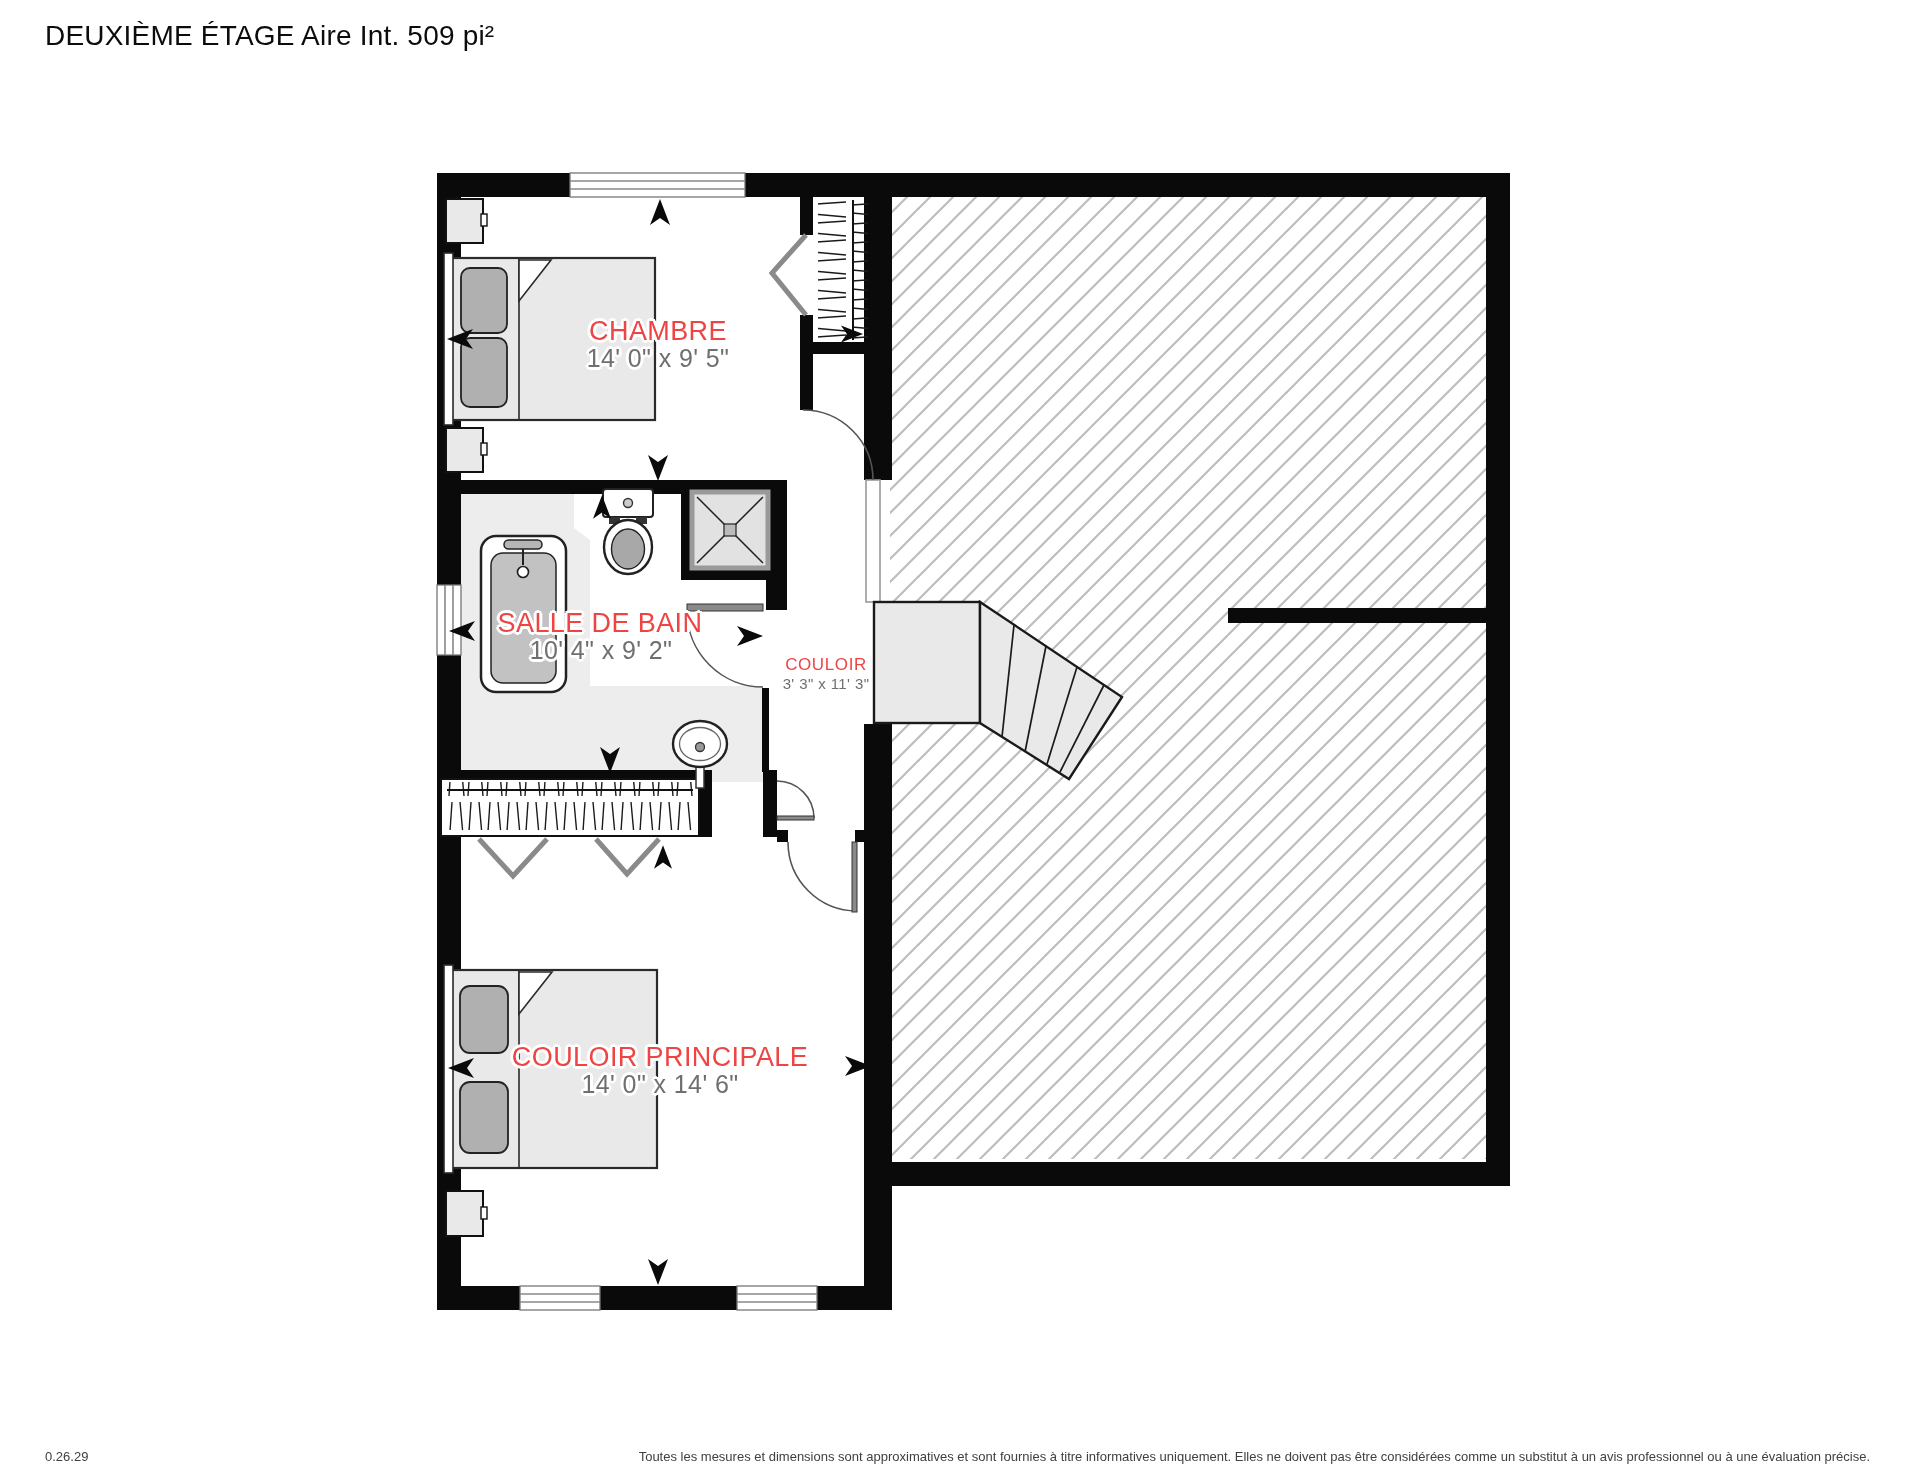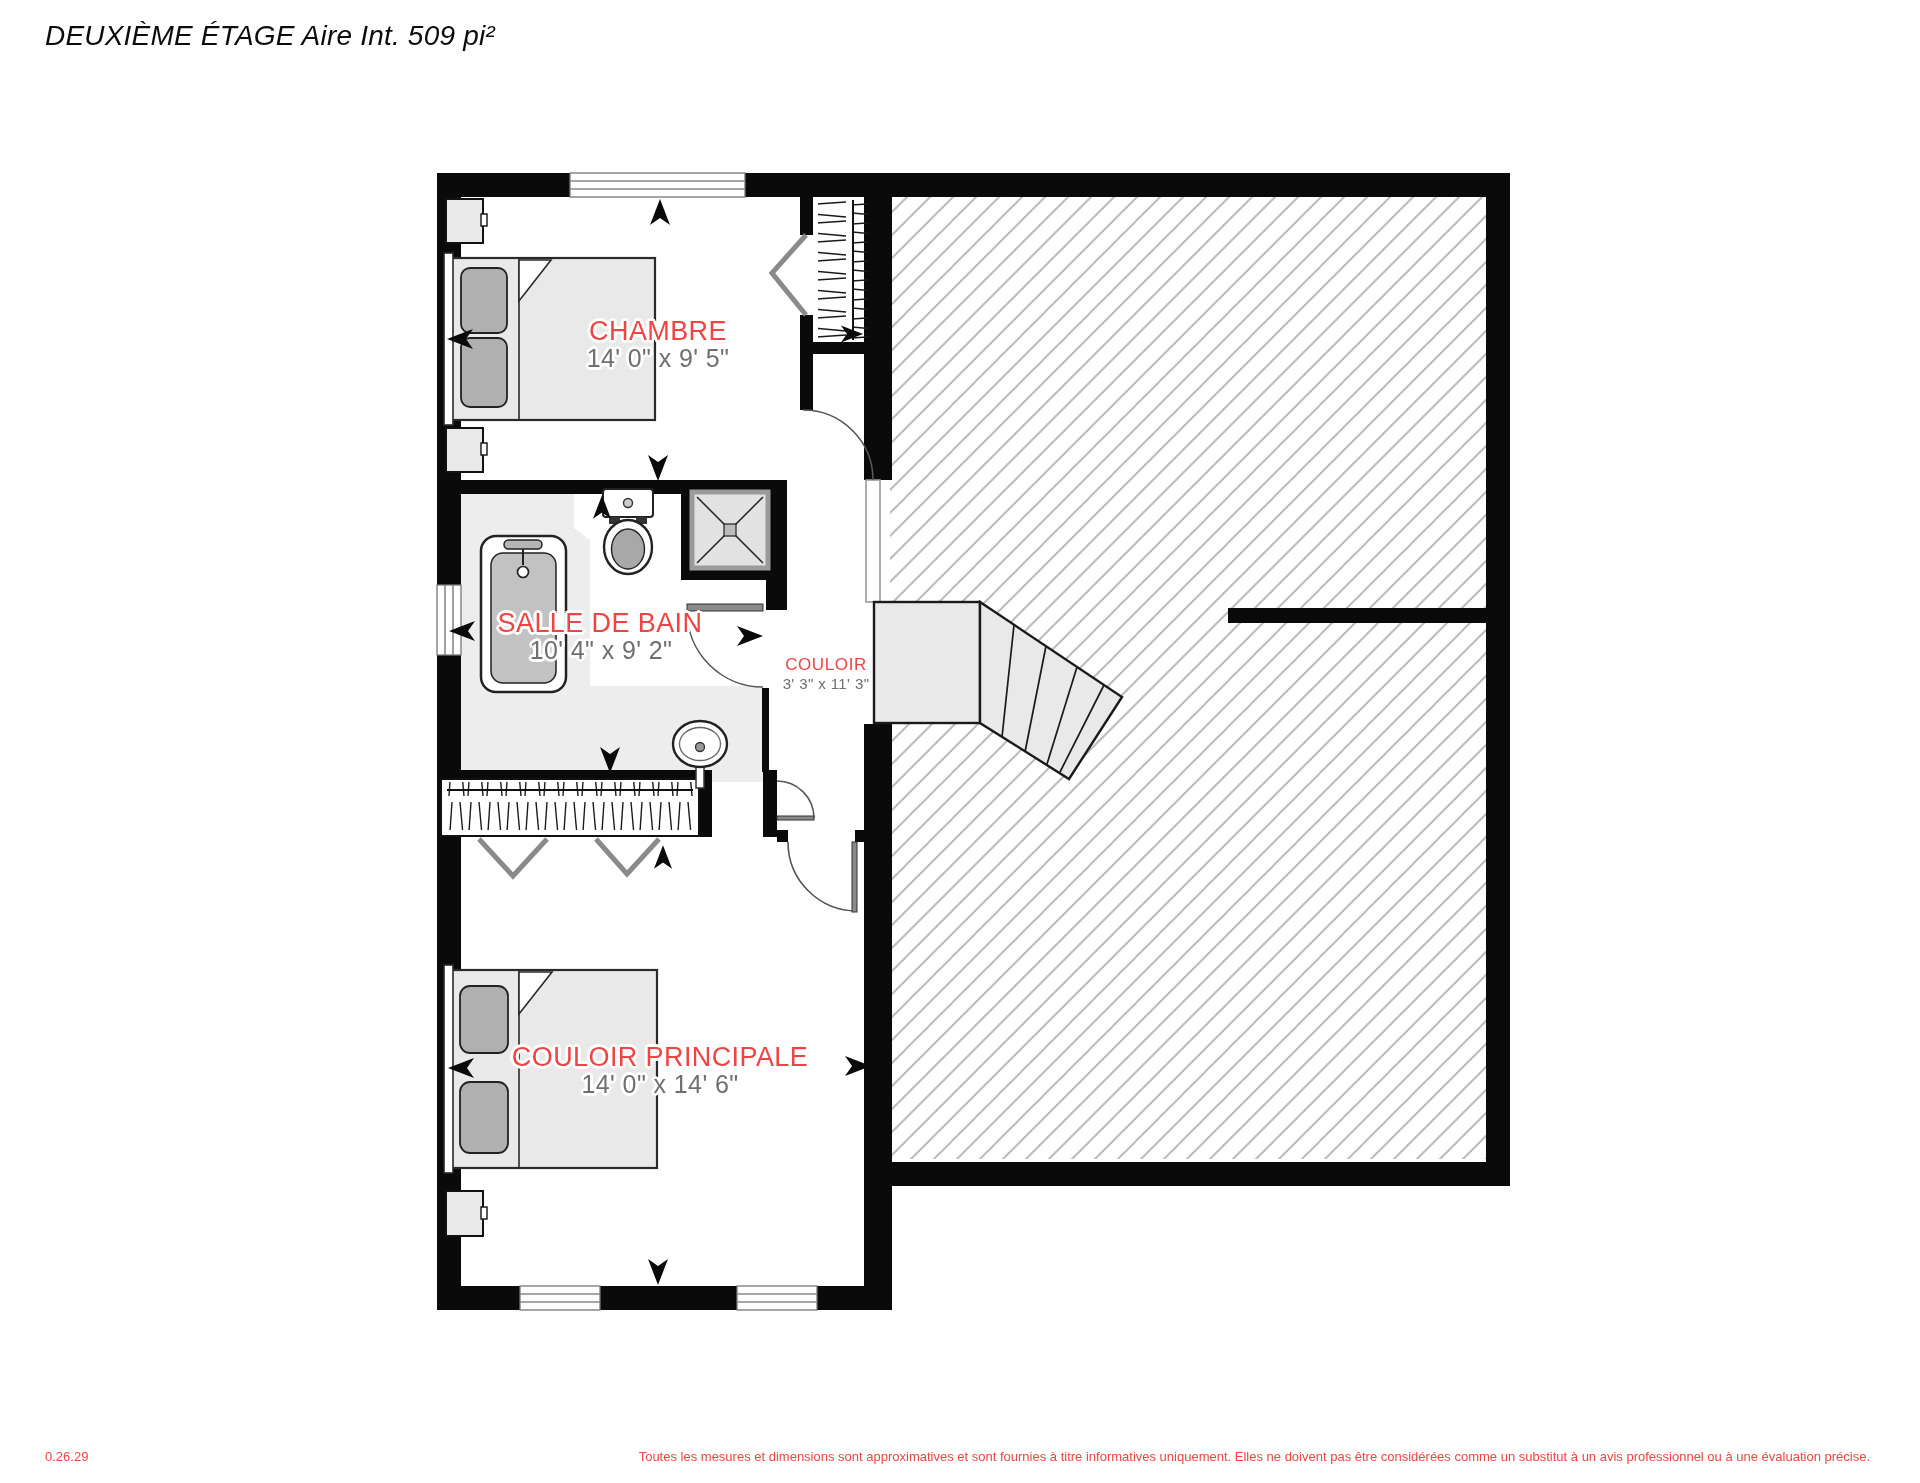--- a/index.html
+++ b/index.html
@@ -11,23 +11,23 @@
   .lbl{
     position:absolute;transform:translateX(-50%);white-space:nowrap;
     color:#ef4444;font-size:27px;letter-spacing:.4px;
     text-shadow:-3px 0 0 #fff,3px 0 0 #fff,0 -3px 0 #fff,0 3px 0 #fff,
                 -2px -2px 0 #fff,2px 2px 0 #fff,-2px 2px 0 #fff,2px -2px 0 #fff;
   }
   .dims{color:#6f6f6f;font-size:25px}
   .lbl-sm{font-size:17px;letter-spacing:.6px}
   .dims-sm{font-size:15px}
   #page-title{
-    position:absolute;left:45px;top:20px;font-size:28px;color:#0c0c0c;letter-spacing:.2px;font-style:italic;
+    position:absolute;left:45px;top:20px;font-size:28px;color:#0c0c0c;letter-spacing:.2px;
   }
-  .footer-text{position:absolute;top:1449px;font-size:13px;color:#ef4444}
+  .footer-text{position:absolute;top:1449px;font-size:13px;color:#404040}
   #footer-version{left:45px}
   #footer-disclaimer{right:50px}
 </style>
 </head>
 <body>
 
 <svg id="plan-svg" width="1920" height="1483" viewBox="0 0 1920 1483" xmlns="http://www.w3.org/2000/svg">
   <defs>
     <pattern id="hatch" width="23" height="23" patternUnits="userSpaceOnUse">
       <path d="M0,23 L23,0" stroke="#bdbdbd" stroke-width="2.2"></path>

